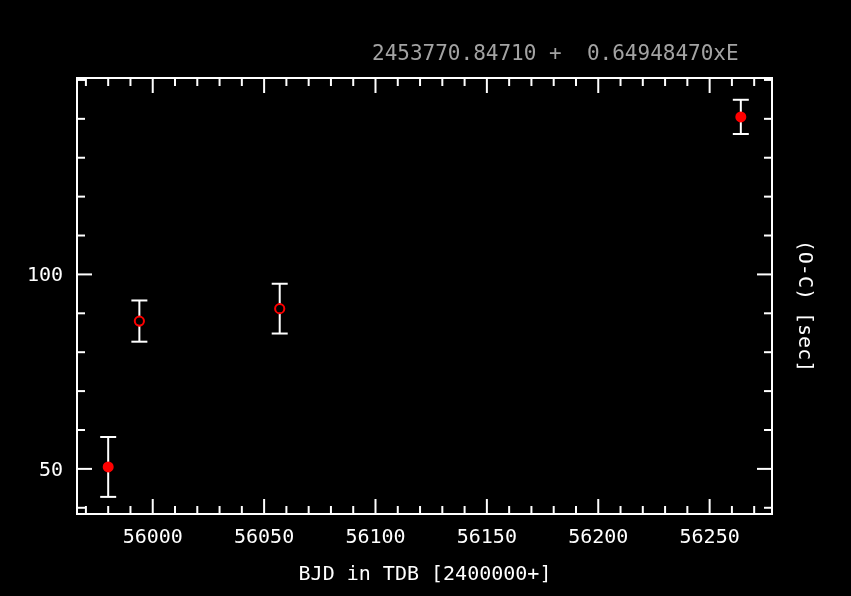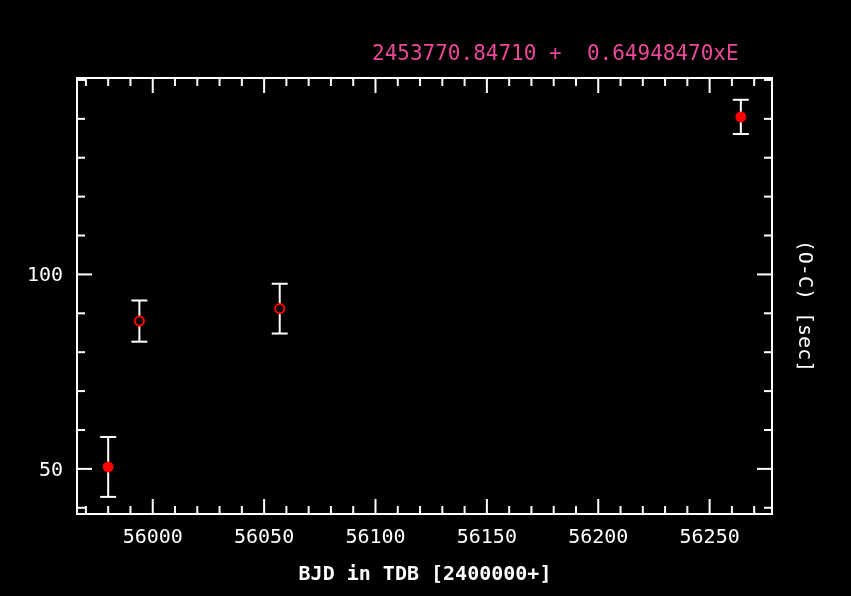--- a/index.html
+++ b/index.html
@@ -126,16 +126,16 @@
       <circle cx="139.37179487179486" cy="321.0865298840321" r="4.6" fill="#000000" stroke="#ff0000" stroke-width="2"></circle>
       <line x1="279.70833333333337" y1="283.74843889384476" x2="279.70833333333337" y2="333.5325602140946" stroke="#ffffff" stroke-width="2"></line>
       <line x1="271.70833333333337" y1="283.74843889384476" x2="287.70833333333337" y2="283.74843889384476" stroke="#ffffff" stroke-width="2"></line>
       <line x1="271.70833333333337" y1="333.5325602140946" x2="287.70833333333337" y2="333.5325602140946" stroke="#ffffff" stroke-width="2"></line>
       <circle cx="279.70833333333337" cy="308.6404995539697" r="4.6" fill="#000000" stroke="#ff0000" stroke-width="2"></circle>
       <line x1="740.8141025641027" y1="99.78055307760926" x2="740.8141025641027" y2="134.00713648528102" stroke="#ffffff" stroke-width="2"></line>
       <line x1="732.8141025641027" y1="99.78055307760926" x2="748.8141025641027" y2="99.78055307760926" stroke="#ffffff" stroke-width="2"></line>
       <line x1="732.8141025641027" y1="134.00713648528102" x2="748.8141025641027" y2="134.00713648528102" stroke="#ffffff" stroke-width="2"></line>
       <circle cx="740.8141025641027" cy="116.89384478144514" r="5.5" fill="#ff0000" stroke="#ff0000" stroke-width="0"></circle>
     </svg>
-  <div class="ephemeris" style="color: #ec4899;">2453770.84710 +  0.64948470xE</div>
-  <div class="xlabel" style="color: rgb(255, 255, 255); font-weight: bold;">BJD in TDB [2400000+]</div>
+  <div class="ephemeris" style="color: #a3a3a3;">2453770.84710 +  0.64948470xE</div>
+  <div class="xlabel" style="color: rgb(255, 255, 255);">BJD in TDB [2400000+]</div>
   <div class="ylabel" style="color: rgb(255, 255, 255);">(O-C) [sec]</div>
 </div>
 
 </body></html>

